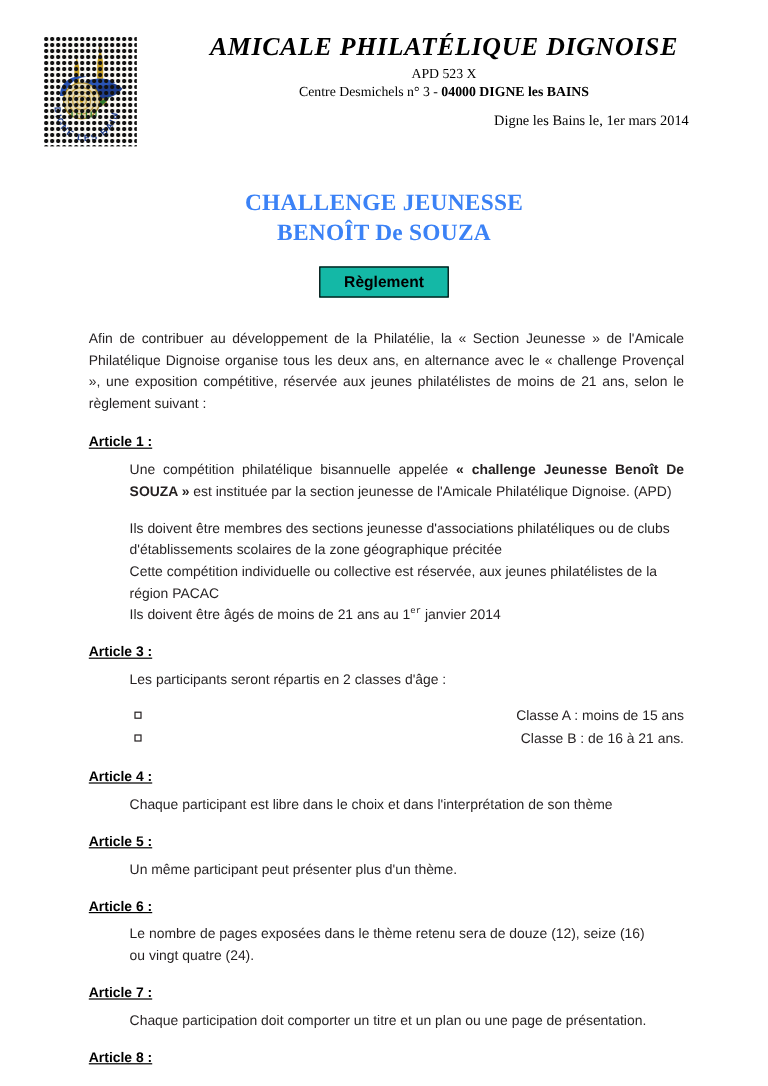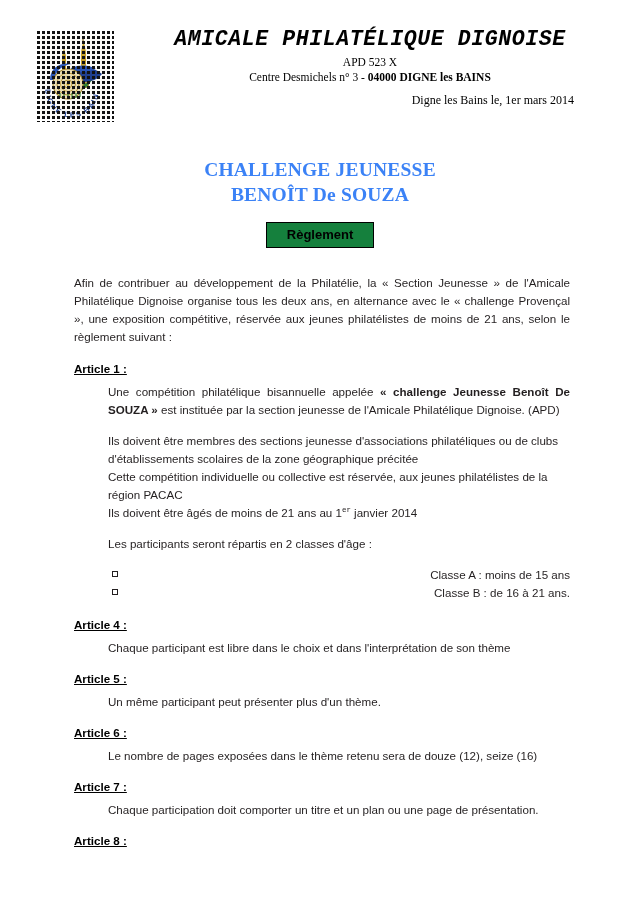--- a/index.html
+++ b/index.html
@@ -59,21 +59,21 @@
 
   
   .org-block {
     position: absolute;
     left: 150px;
     right: 50px;
     top: 28px;
     text-align: center;
   }
   .org-title {
-    font-family: Liberation Mono, monospace;
+    font-family: Liberation Serif, serif;
     font-style: italic;
     font-weight: bold;
     font-size: 21.5px;
     letter-spacing: 0.6px;
     color: #000;
     white-space: nowrap;
     line-height: 1.1;
   }
   .org-code {
     font-family: "Liberation Serif", serif;
@@ -119,21 +119,21 @@
     text-align: center;
   }
   .reglement-box {
     display: inline-block;
     border: 1.2px solid #000;
     padding: 4px 20px 5px 20px;
     font-family: "Liberation Sans", sans-serif;
     font-weight: bold;
     font-size: 13px;
     color: #000;
-    background: #15803d;
+    background: #14b8a6;
   }
 
   
   .body {
     margin: 26px 70px 0 74px;
     font-size: 11.6px;
     line-height: 1.55;
     color: #231f20;
   }
 
@@ -267,20 +267,21 @@
     <div class="article-body justify">
       <span>Une compétition philatélique bisannuelle appelée </span><b>« challenge Jeunesse Benoît De SOUZA »</b><span> est instituée par la section jeunesse de l'Amicale Philatélique Dignoise. (APD)</span>
     </div>
 
     <div class="article-body">
       <span class="art-line">Ils doivent être membres des sections jeunesse d'associations philatéliques ou de clubs d'établissements scolaires de la zone géographique précitée</span>
       <span class="art-line">Cette compétition individuelle ou collective est réservée, aux jeunes philatélistes de la région PACAC</span>
       <span class="art-line"><span>Ils doivent être âgés de moins de 21 ans au 1</span><sup>er</sup><span> janvier 2014</span></span>
     </div>
 
+    <div class="article-head">Article 3 :</div>
     <div class="article-body">
       <span class="art-line">Les participants seront répartis en 2 classes d'âge :</span>
     </div>
     <ul class="bullets">
       <li>
         <span class="sq"></span>
         <span>Classe A : moins de 15 ans</span>
       </li>
       <li>
         <span class="sq"></span>
@@ -290,20 +291,21 @@
 
     <div class="article-head" style="margin-top:13px">Article 4 :</div>
     <div class="article-body">Chaque participant est libre dans le choix et dans l'interprétation de son thème</div>
 
     <div class="article-head">Article 5 :</div>
     <div class="article-body">Un même participant peut présenter plus d'un thème.</div>
 
     <div class="article-head">Article 6 :</div>
     <div class="article-body">
       <span class="art-line">Le nombre de pages exposées dans le thème retenu sera de douze (12), seize (16)</span>
+      <span class="art-line">ou vingt quatre (24).</span>
     </div>
 
     <div class="article-head">Article 7 :</div>
     <div class="article-body">Chaque participation doit comporter un titre et un plan ou une page de présentation.</div>
 
     <div class="article-head">Article 8 :</div>
 
   </div>
 </div>
 

